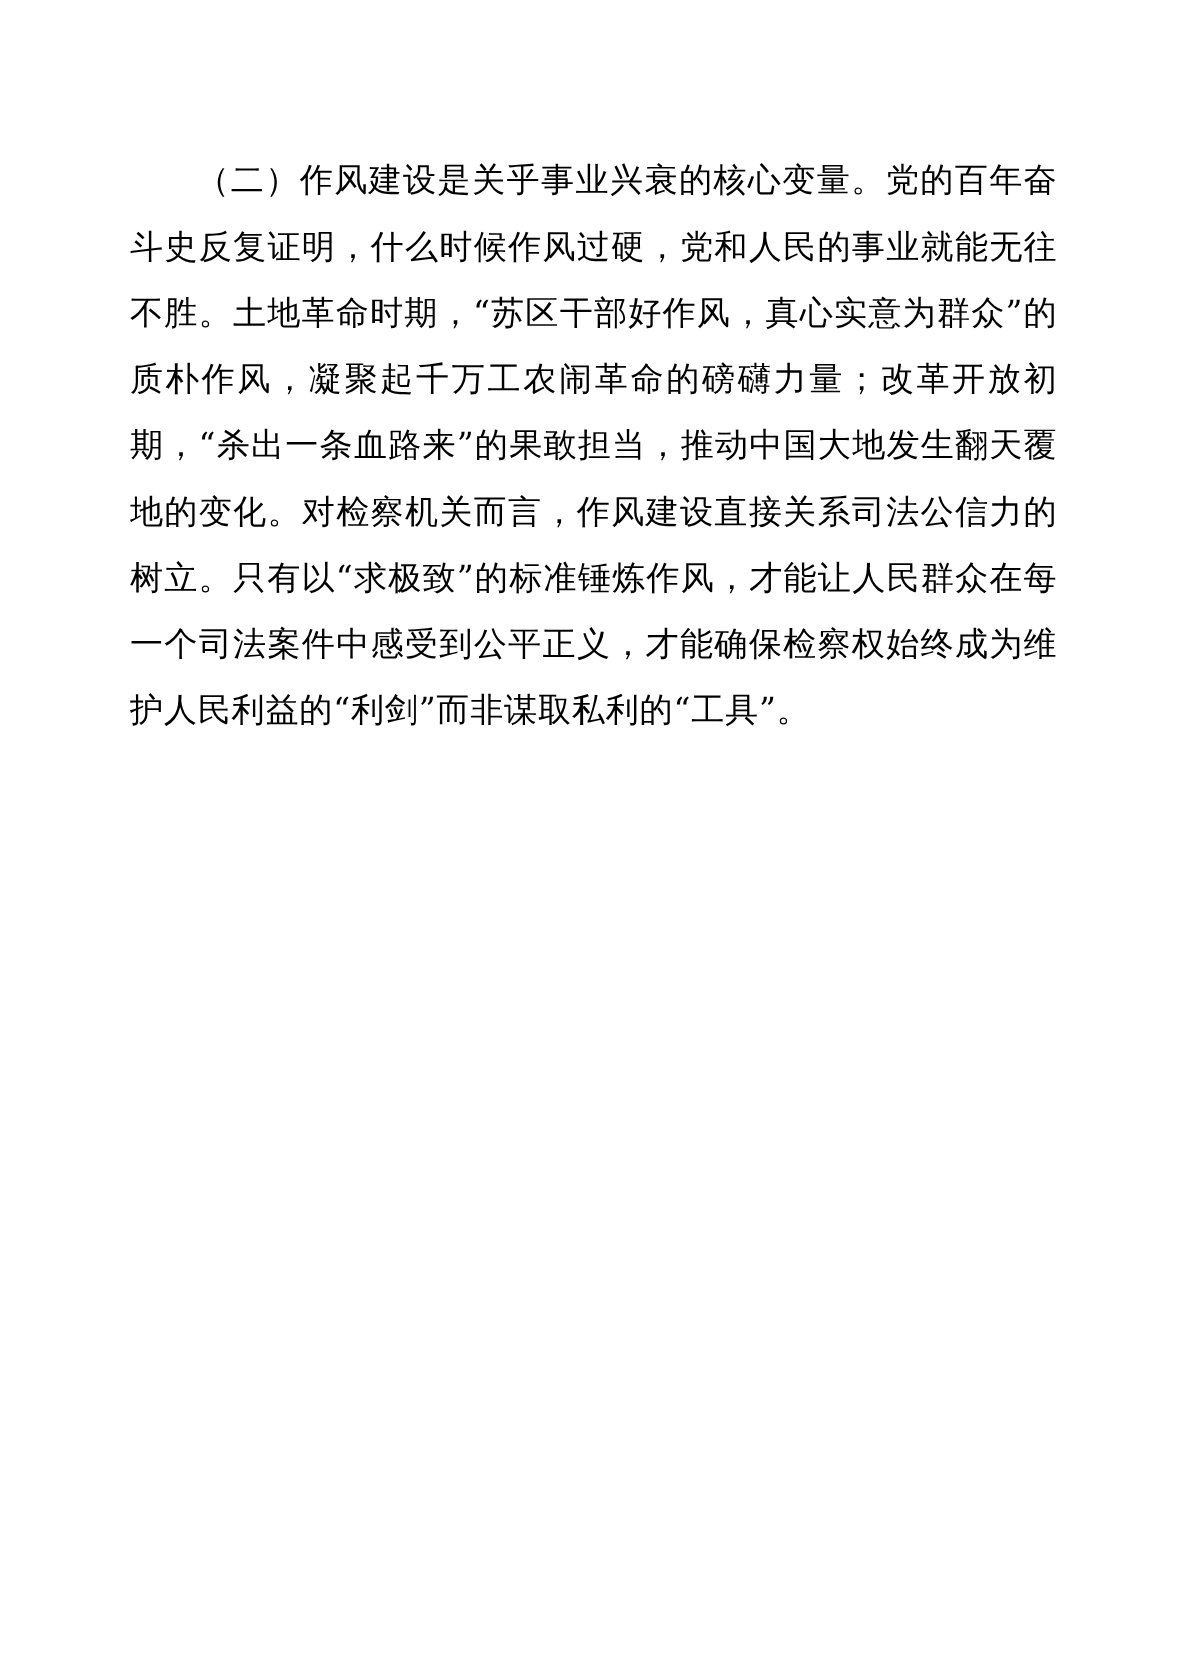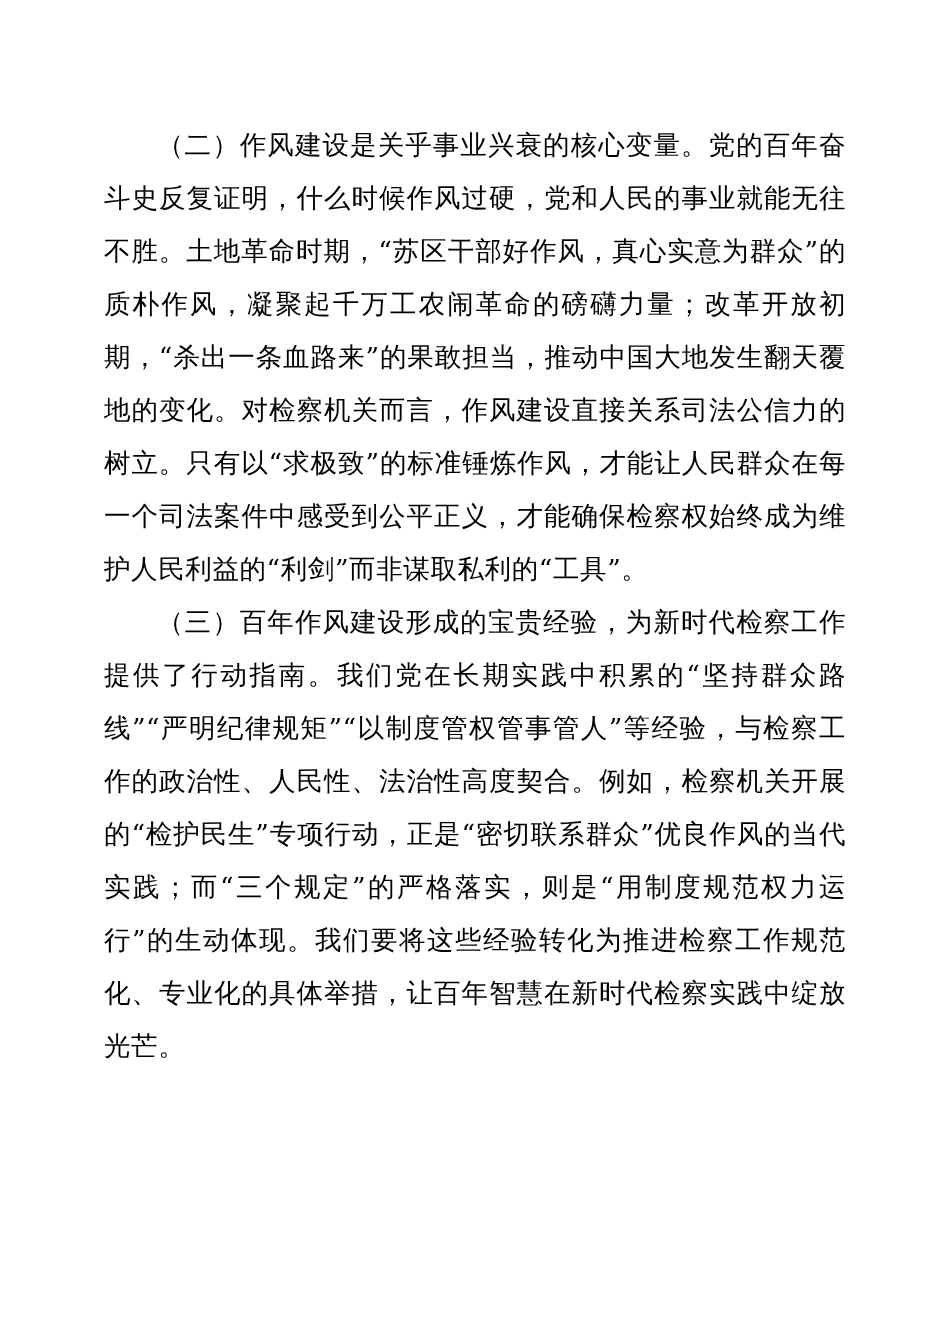--- a/index.html
+++ b/index.html
@@ -48,18 +48,17 @@
   }
 </style>
 </head>
 <body>
 
 <div class="page">
   <div class="doc-body">
 
     <p class="para">（二）作风建设是关乎事业兴衰的核心变量。党的百年奋斗史反复证明，什么时候作风过硬，党和人民的事业就能无往不胜。土地革命时期，“苏区干部好作风，真心实意为群众”的质朴作风，凝聚起千万工农闹革命的磅礴力量；改革开放初期，“杀出一条血路来”的果敢担当，推动中国大地发生翻天覆地的变化。对检察机关而言，作风建设直接关系司法公信力的树立。只有以“求极致”的标准锤炼作风，才能让人民群众在每一个司法案件中感受到公平正义，才能确保检察权始终成为维护人民利益的“利剑”而非谋取私利的“工具”。</p>
 
-    <p class="para">（三）百年作风建设形成的宝贵经验，为新时代检察工作提供了行动指南。我们党在长期实践中积累的“坚持群众路线”“严明纪律规矩”“以制度管权管事管人”等经验，与检察工作的政治性、人民性、法治性高度契合。例如，检察机关开展的“检护民生”专项行动，正是“密切联系群众”优良作风的当代实践；而“三个规定”的严格落实，则是“用制度规范权力运行”的生动体现。我们要将这些经验转化为推进检察工作规范化、专业化的具体举措，让百年智慧在新时代检察实践中绽放光芒。</p>
 
 
 
   </div>
 </div>
 
 </body></html>

